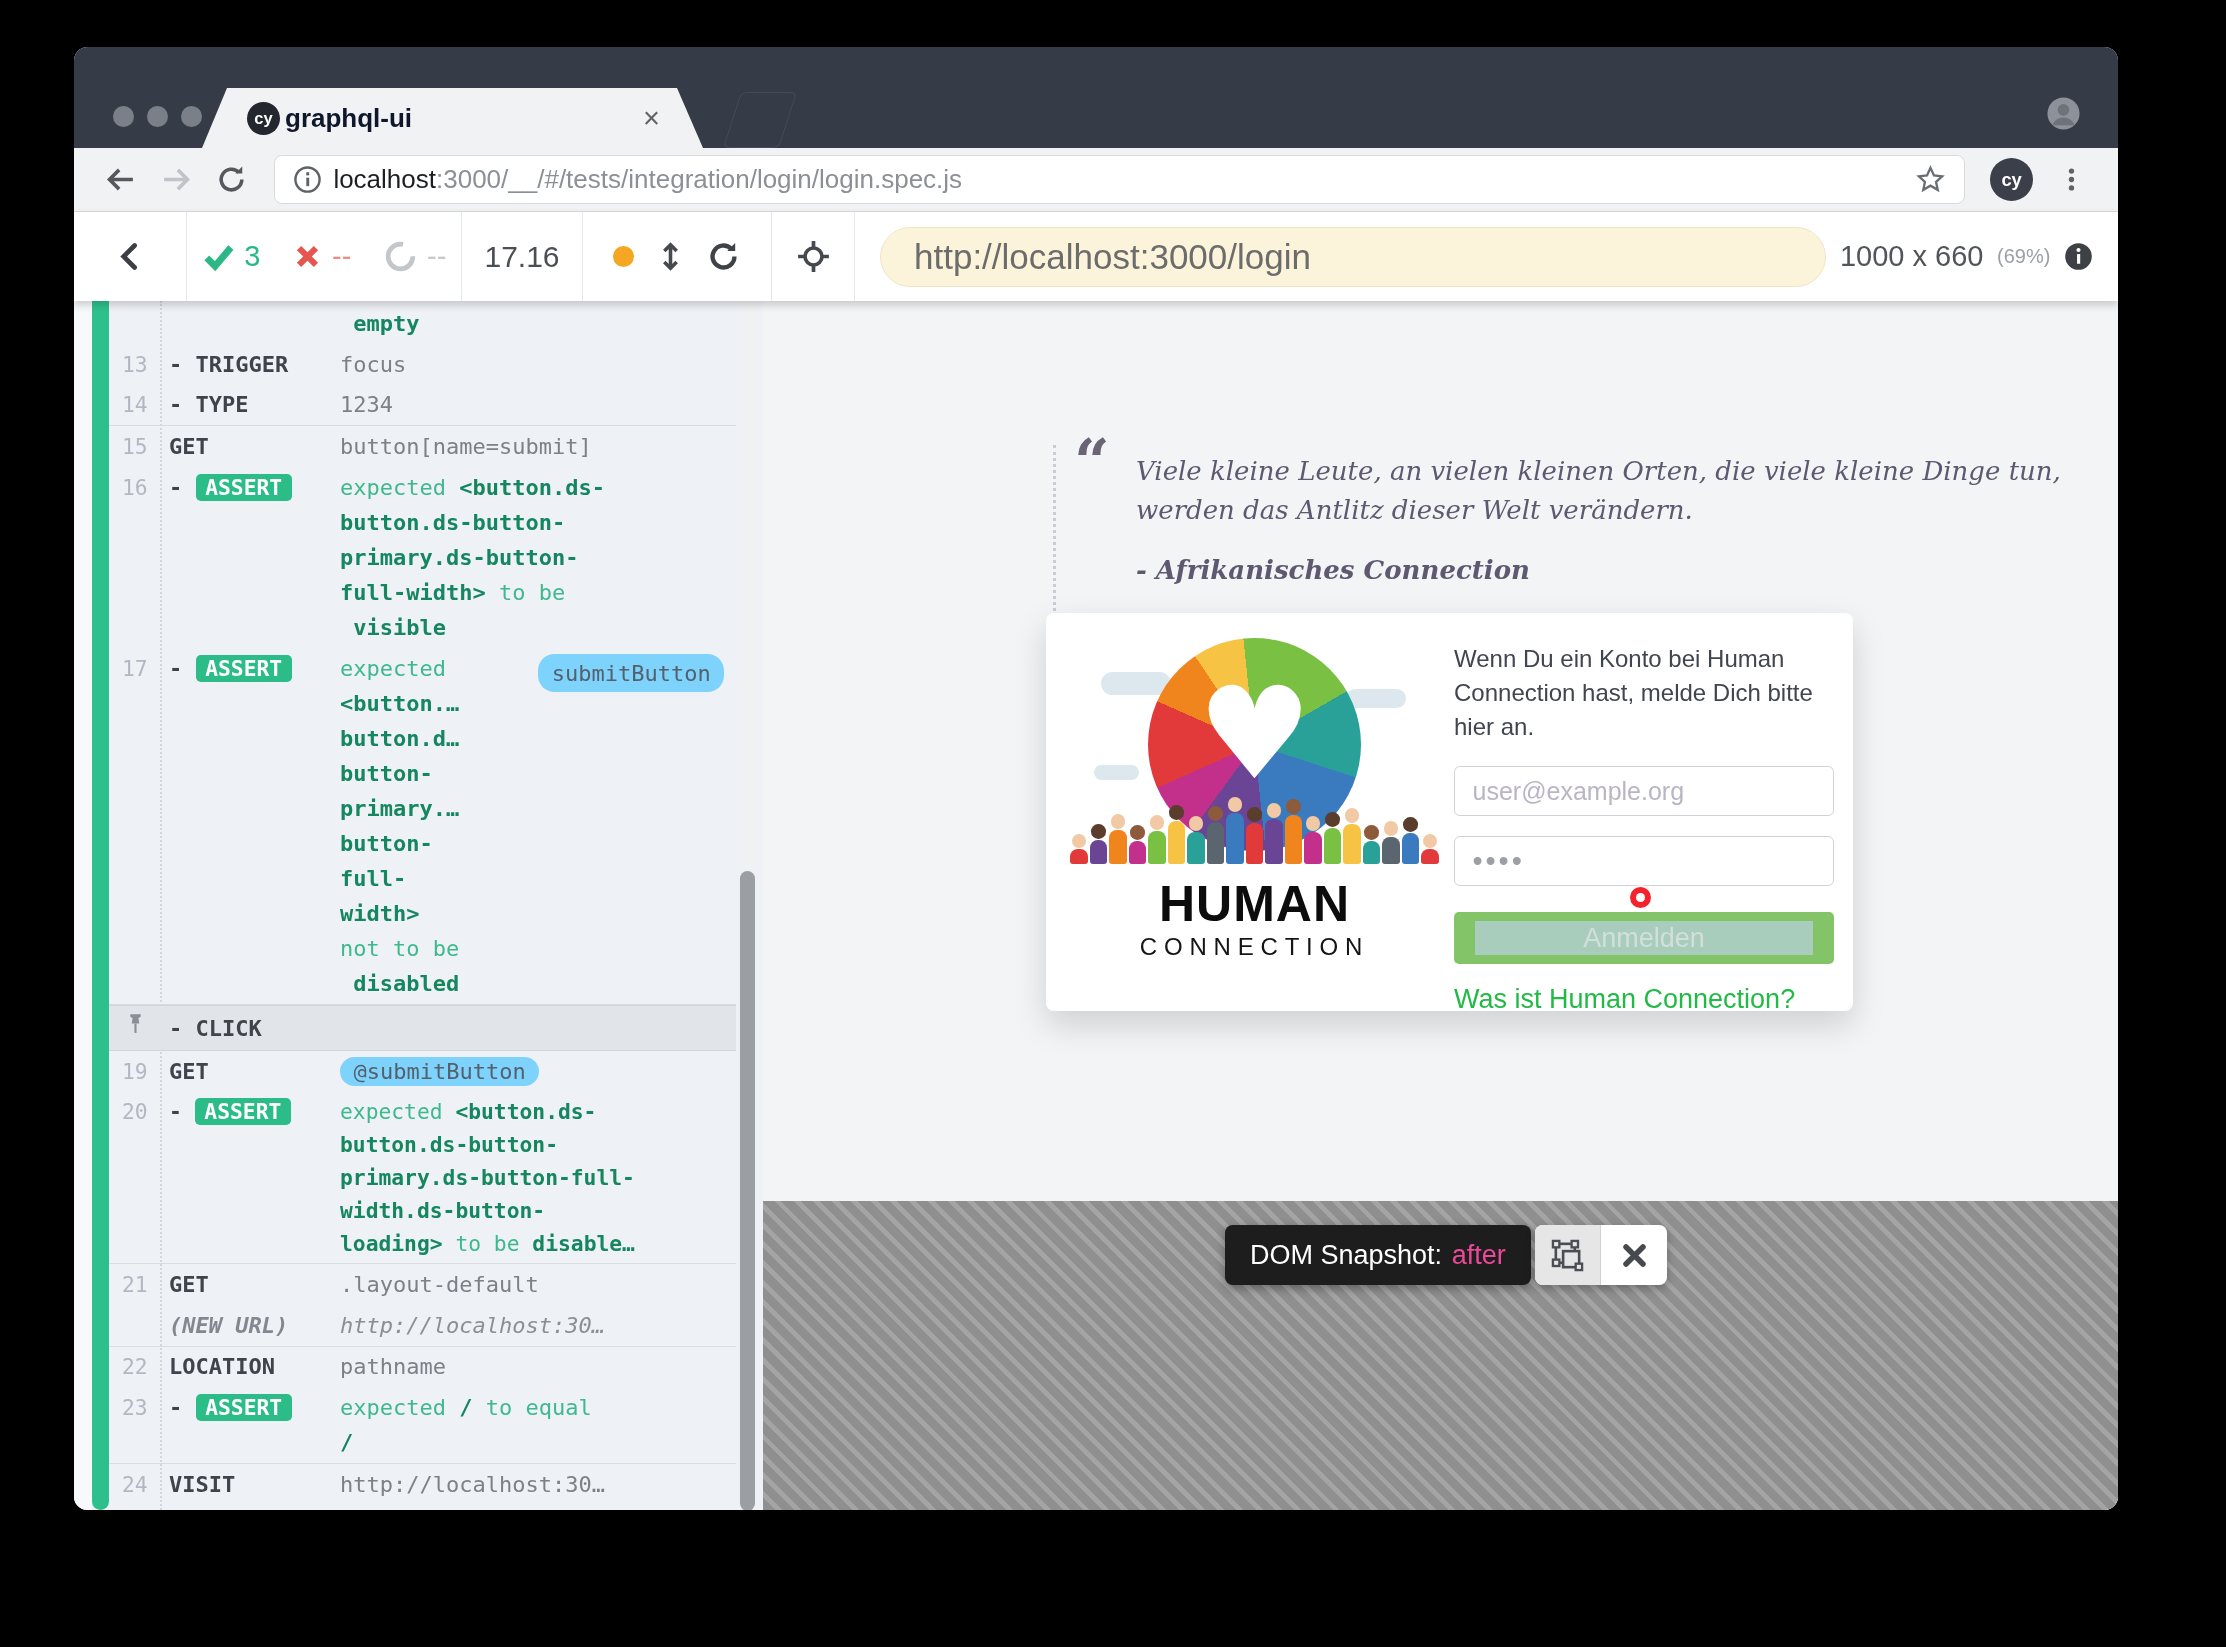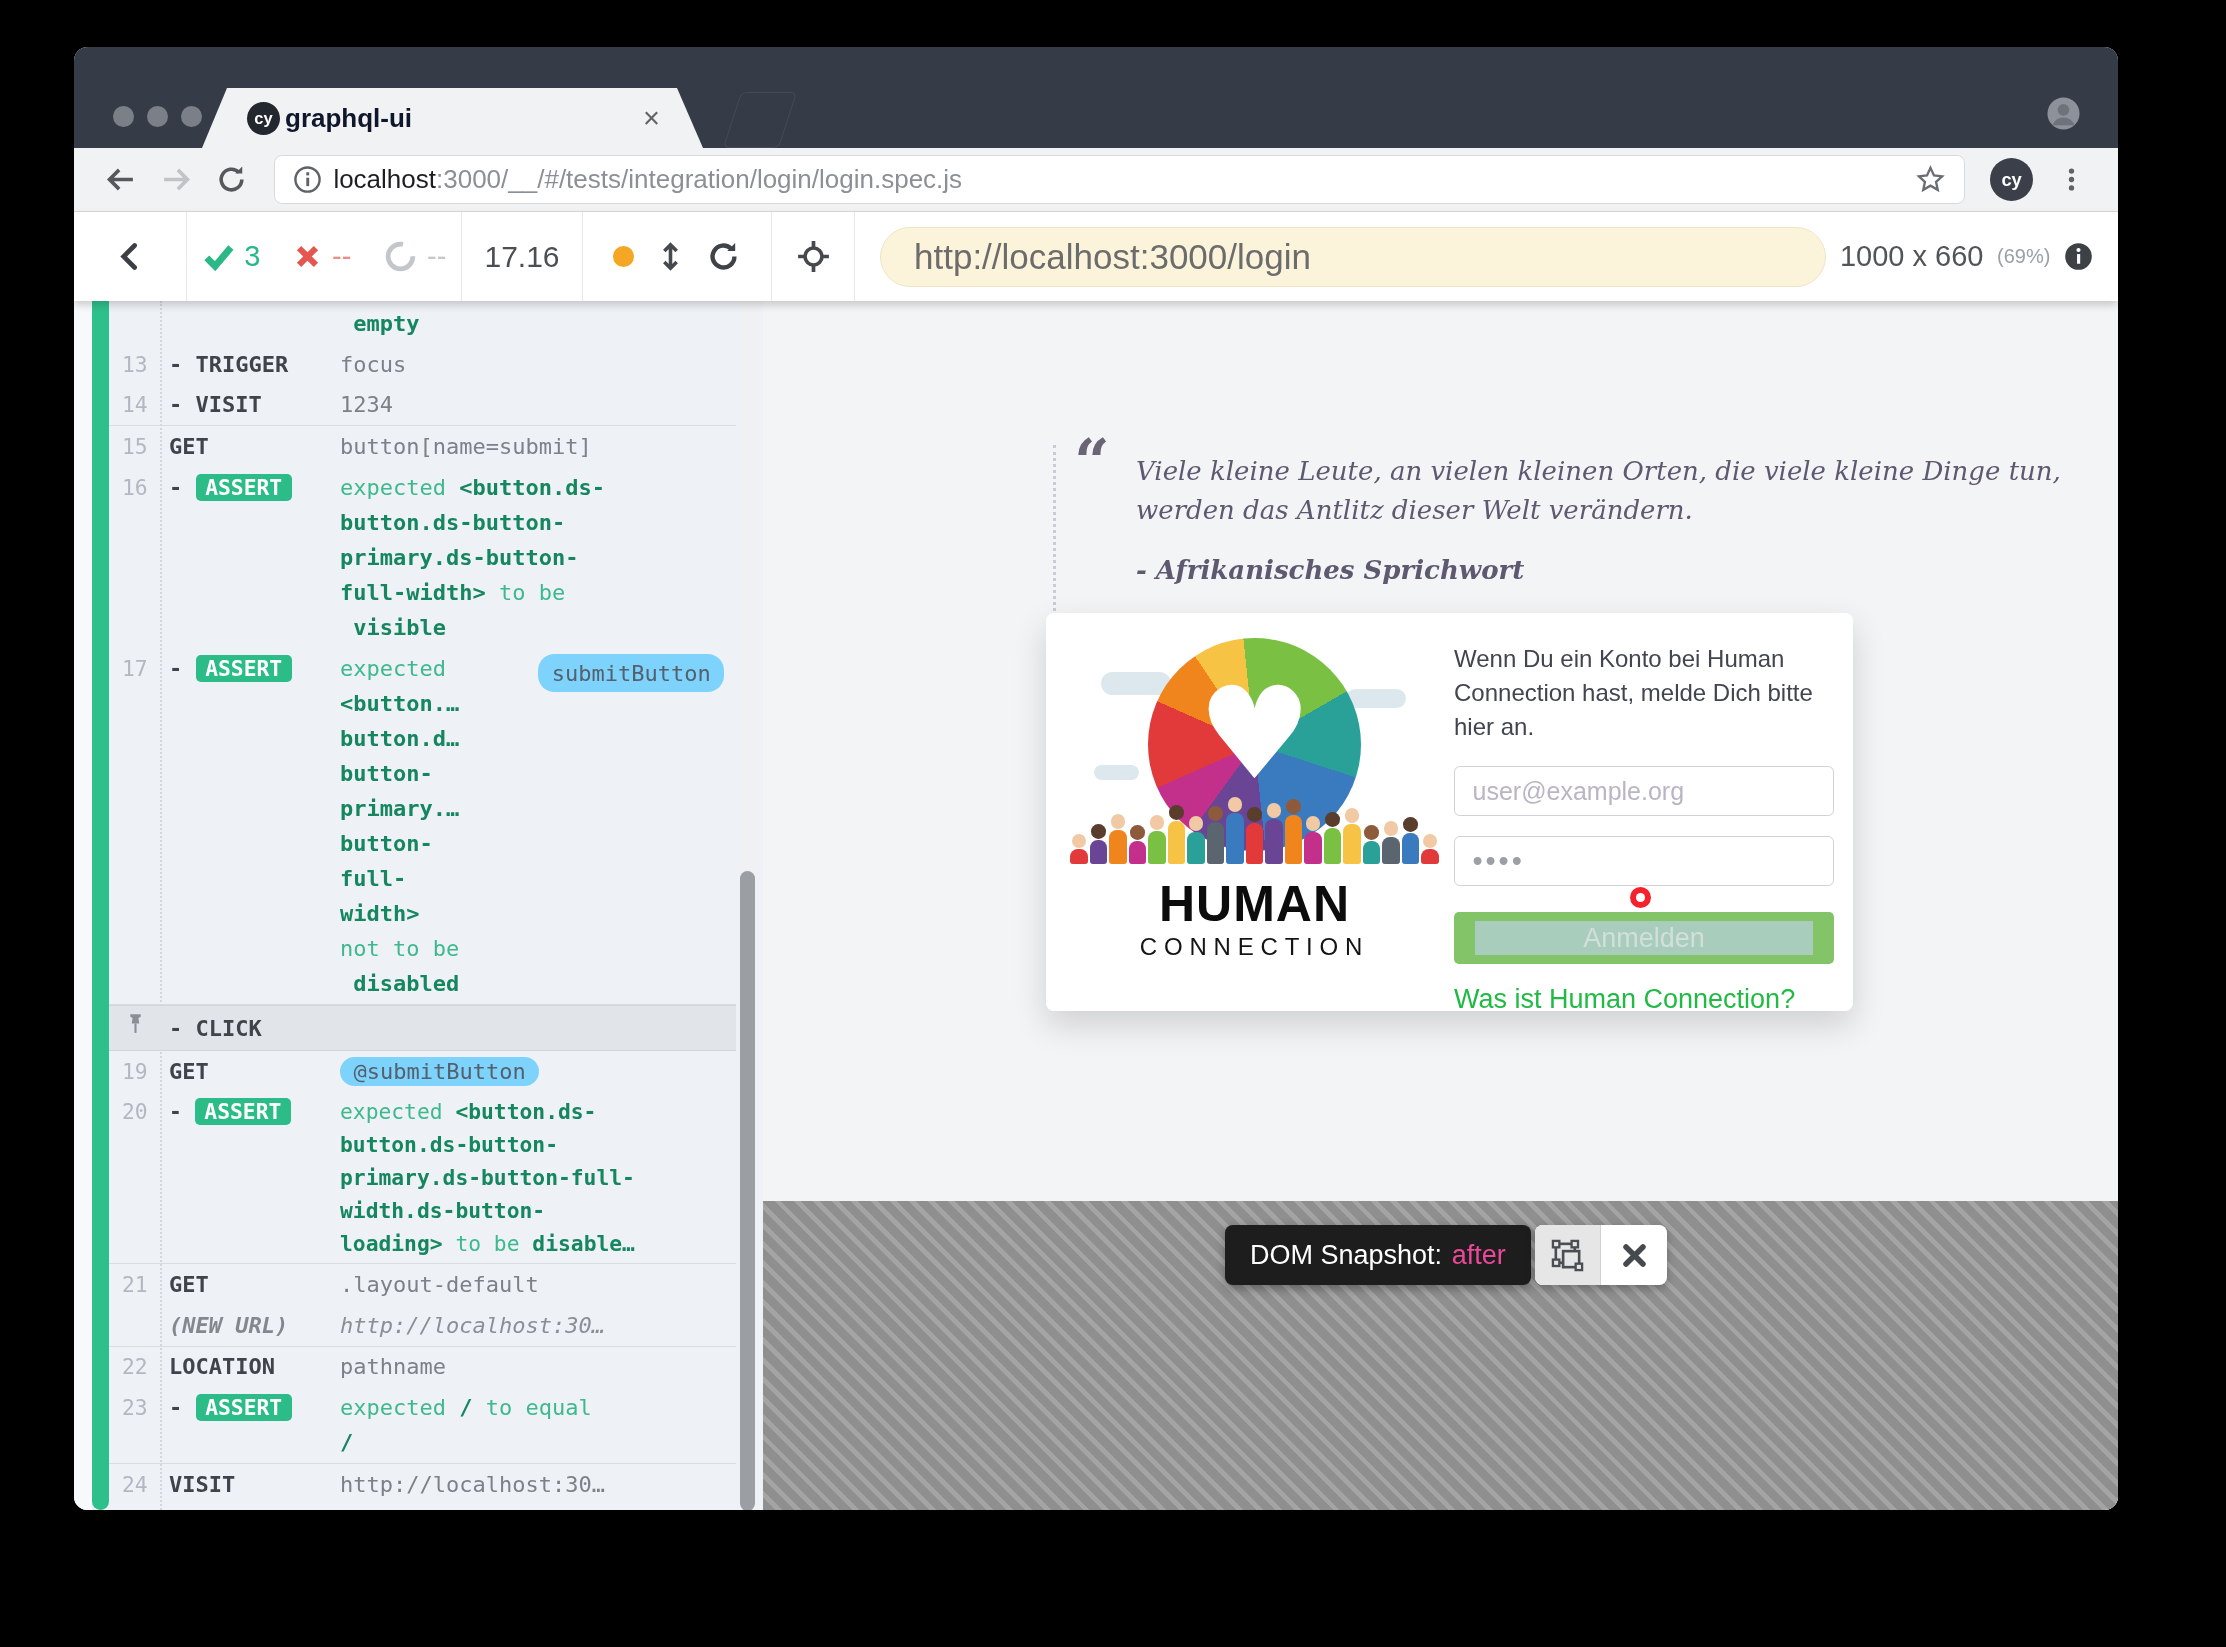--- a/index.html
+++ b/index.html
@@ -265,21 +265,21 @@
             <div class="val"><span class="gbold">
  empty</span></div>
           </div>
           <div class="row">
             <div class="num">13</div>
             <div class="cmd">- TRIGGER</div>
             <div class="val"><span>focus</span></div>
           </div>
           <div class="row">
             <div class="num">14</div>
-            <div class="cmd">- VISIT</div>
+            <div class="cmd">- TYPE</div>
             <div class="val"><span>1234</span></div>
           </div>
           <div class="sep"></div>
           <div class="row">
             <div class="num">15</div>
             <div class="cmd">GET</div>
             <div class="val"><span>button[name=submit]</span></div>
           </div>
           <div class="row">
             <div class="num">16</div>
@@ -358,21 +358,21 @@
           </div>
         </div>
       <div class="track"></div>
       <div class="thumb"></div>
     </div>
 
     <div class="app">
       <div class="qline"></div>
       <div class="qmark">“</div>
       <div class="qtext">Viele kleine Leute, an vielen kleinen Orten, die viele kleine Dinge tun, werden das Antlitz dieser Welt verändern.</div>
-      <div class="qauthor">- Afrikanisches Sprichwort</div>
+      <div class="qauthor">- Afrikanisches Connection</div>
 
       <div class="card">
         <div class="logo">
           <div class="globewrap">
             <div class="cloud" style="left:-7.8px;top:43px;width:70px;height:23px"></div>
             <div class="cloud" style="right:-5.8px;top:60px;width:60px;height:19.4px"></div>
             <div class="cloud" style="left:-15.5px;top:136px;width:45px;height:15.5px"></div>
             <div class="globe">
                 <div class="heart">♥</div>
               </div>

